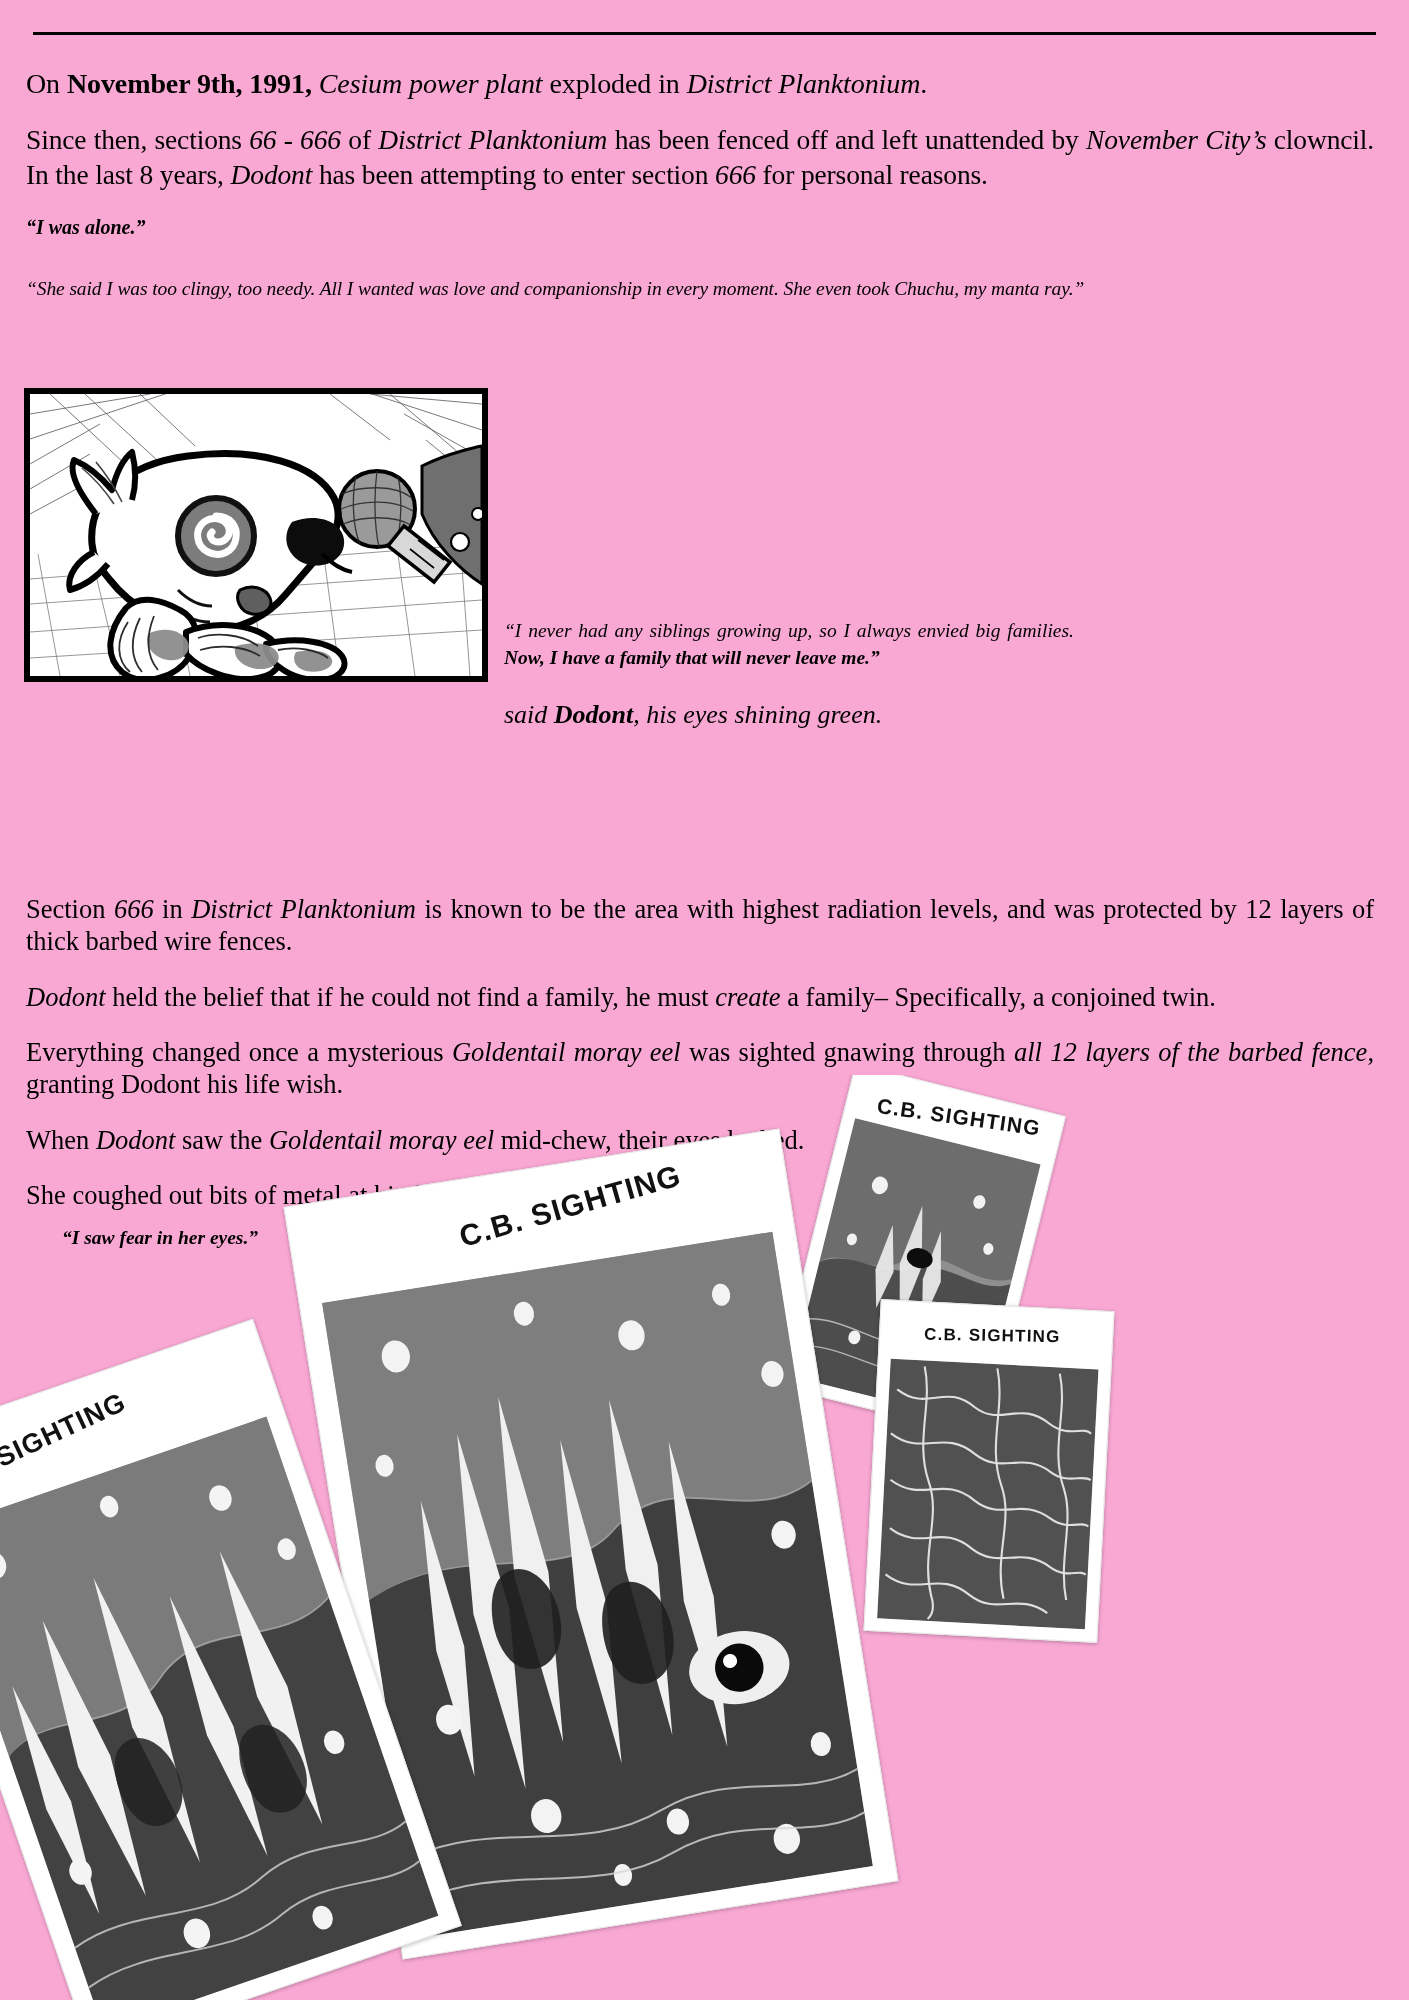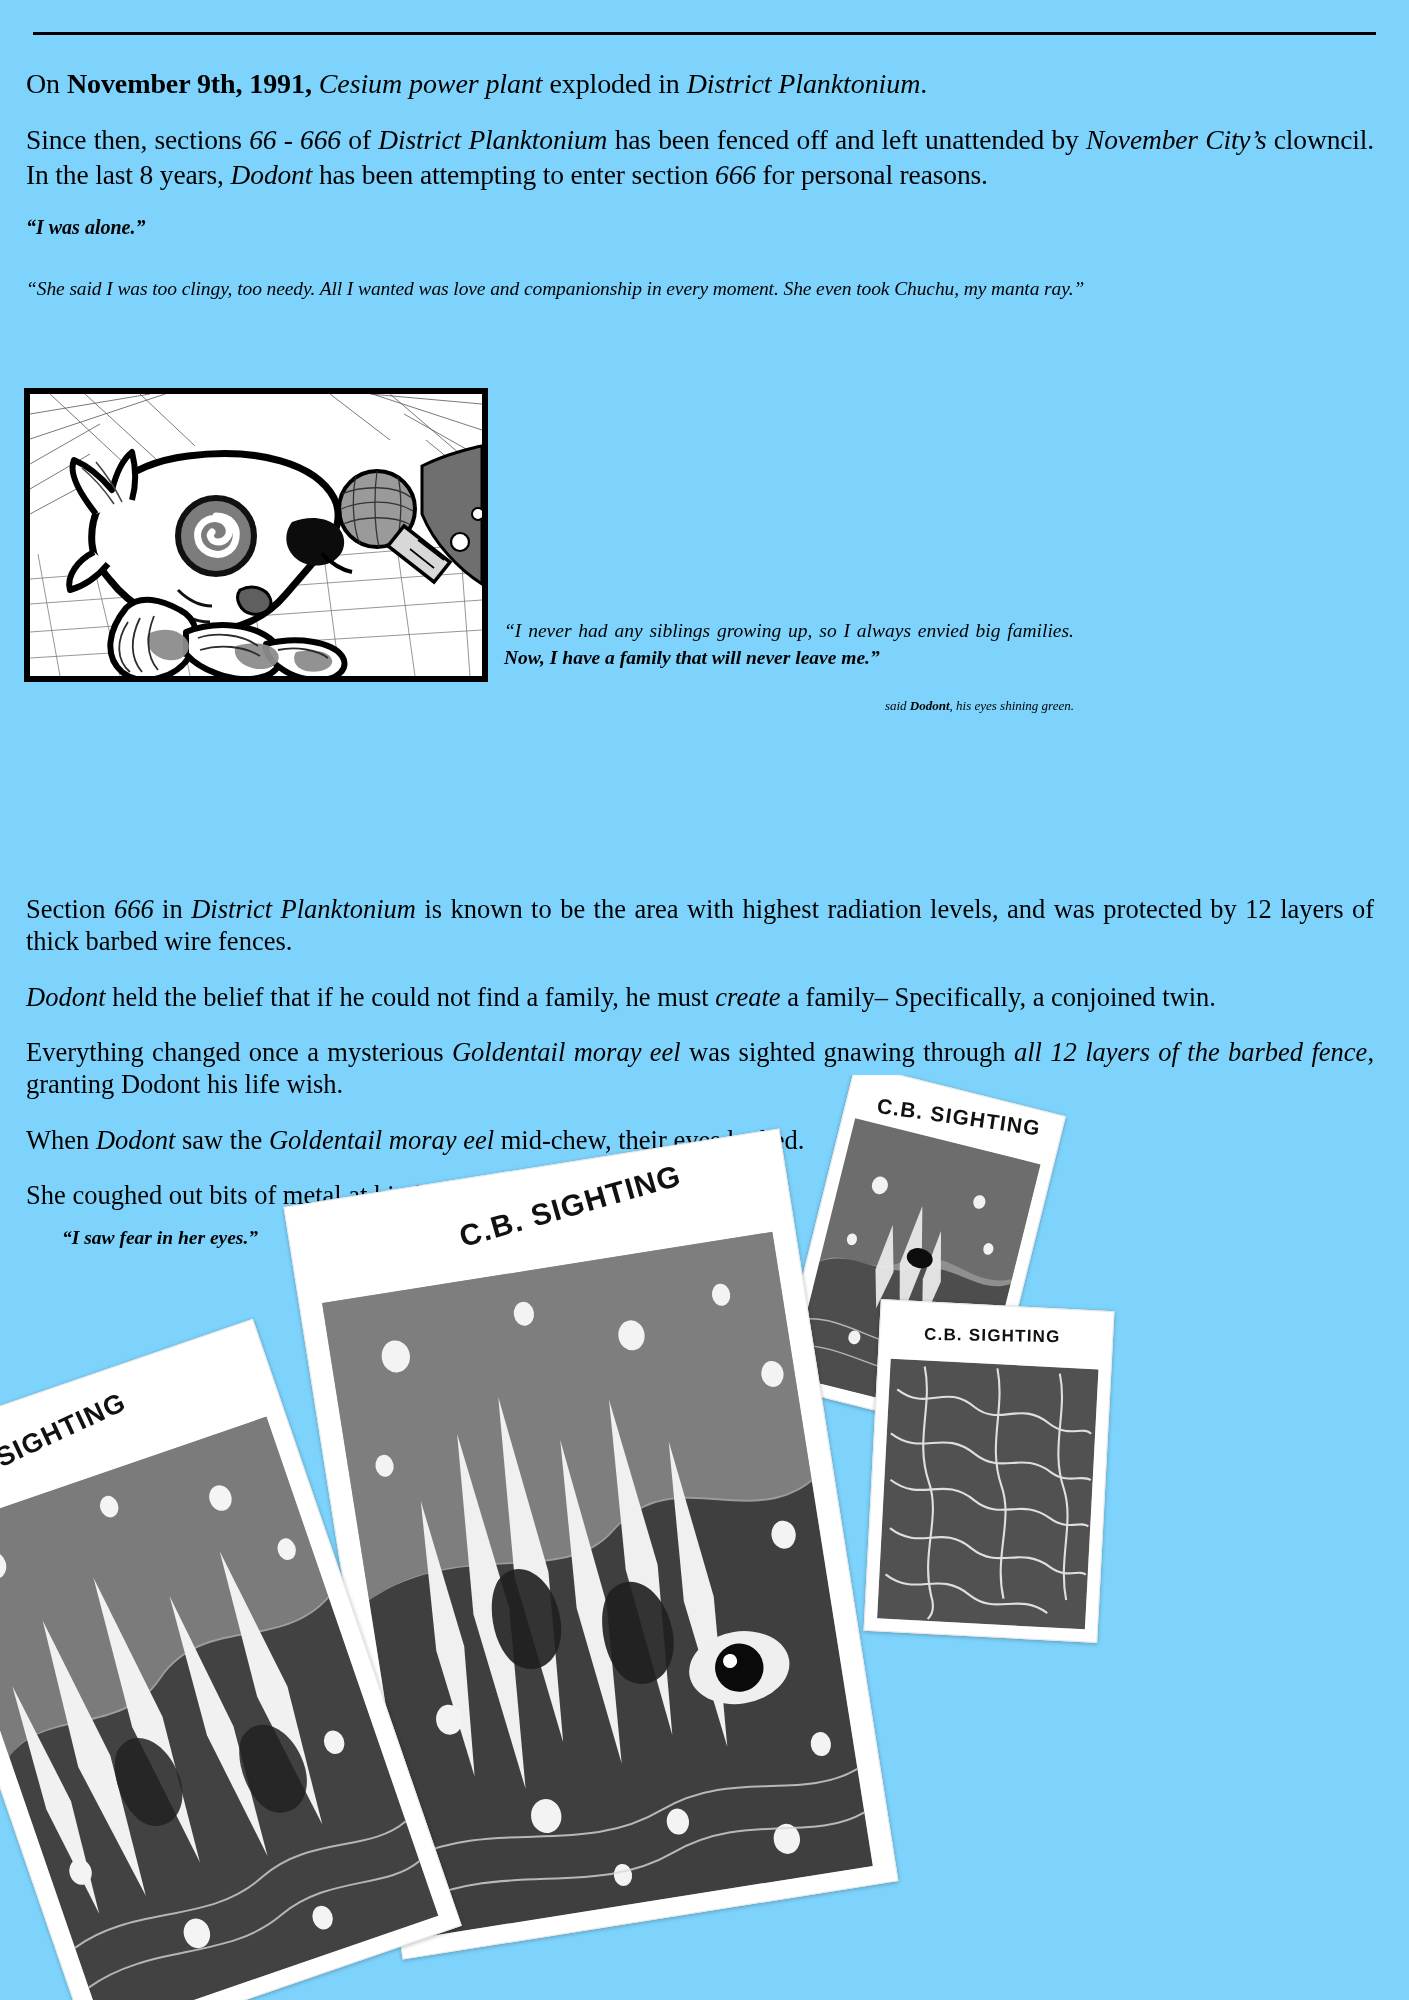--- a/index.html
+++ b/index.html
@@ -4,21 +4,21 @@
 <style>
   html, body {
     margin: 0;
     padding: 0;
     background: #ffffff;
   }
   .page {
     position: relative;
     width: 1409px;
     height: 2000px;
-    background: #7dd3fc;
+    background: #f9a8d4;
     overflow: hidden;
     font-family: "Liberation Serif", serif;
     color: #000000;
   }
 
   
   .top-rule {
     position: absolute;
     left: 33px;
     top: 32px;
@@ -111,24 +111,23 @@
   }
   .cap-quote {
     font-size: 19.5px;
     font-style: italic;
     line-height: 1.36;
     text-align: justify;
     margin-bottom: 26px;
   }
   .cap-quote b { font-weight: 700; }
   .cap-said {
-    font-size: 13px;
+    font-size: 26px;
     font-style: italic;
     line-height: 1.36;
-    text-align: right;
   }
   .cap-said b { font-weight: 700; font-style: italic; }
 
   
   .fear-quote {
     position: absolute;
     left: 62px;
     top: 1225px;
     width: 320px;
     font-size: 19.5px;

